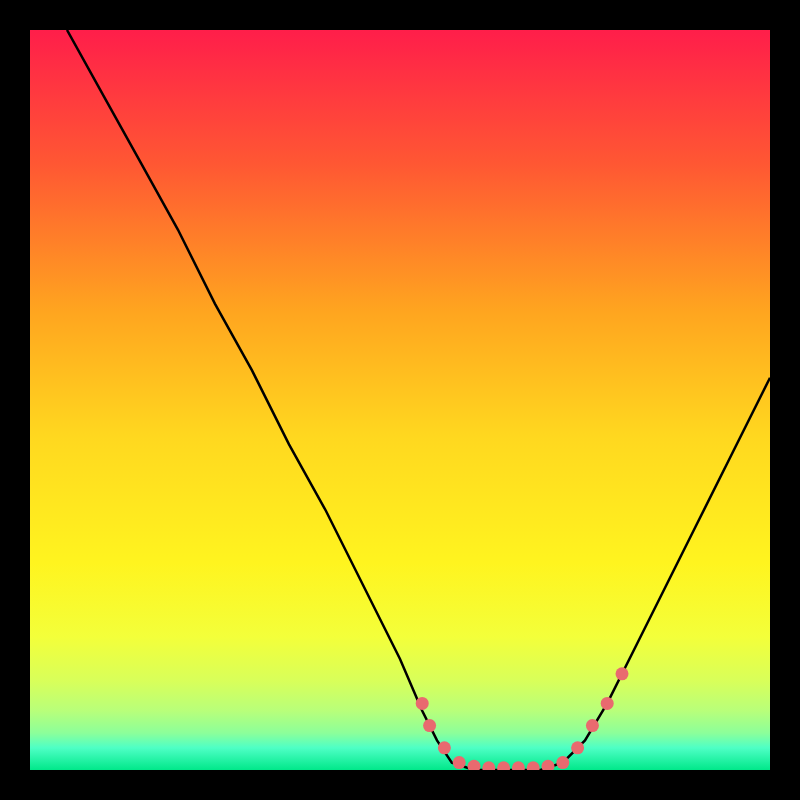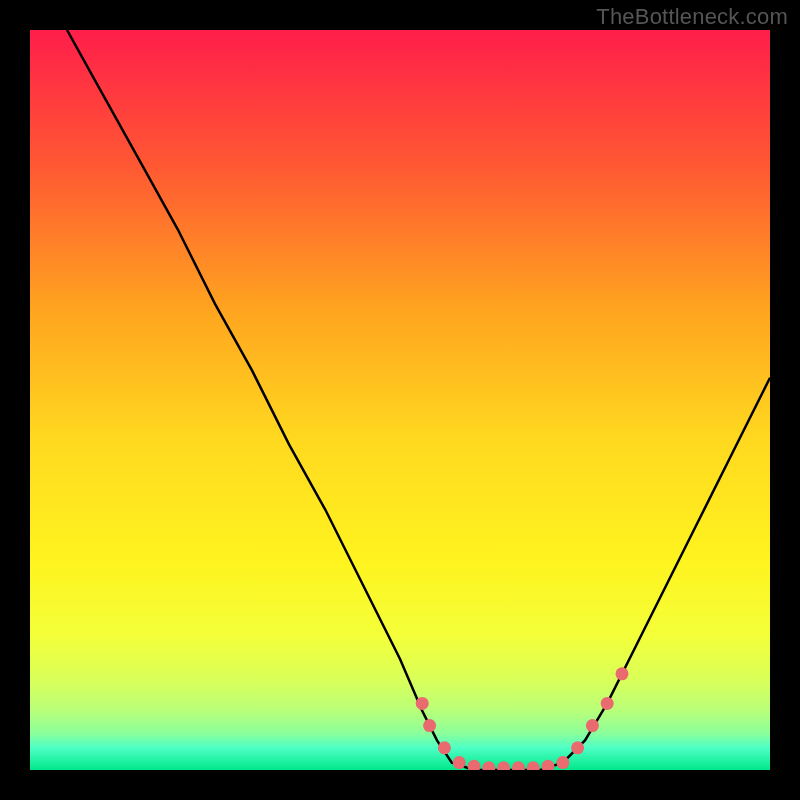--- a/index.html
+++ b/index.html
@@ -35,21 +35,20 @@
     height: 740px;
   }
   svg {
     display: block;
   }
 </style>
 </head>
 <body>
 
 <div class="container">
-  <div class="watermark">TheBottleneck.com</div>
   <div class="plot-area">
     <svg id="chart-svg" width="740" height="740" viewBox="0 0 740 740">
       <defs>
         <linearGradient id="bg-grad" x1="0" y1="0" x2="0" y2="1">
             <stop offset="0%" stop-color="#ff1e4a"></stop>
             <stop offset="18%" stop-color="#ff5733"></stop>
             <stop offset="38%" stop-color="#ffa51f"></stop>
             <stop offset="55%" stop-color="#ffd81f"></stop>
             <stop offset="72%" stop-color="#fff41f"></stop>
             <stop offset="82%" stop-color="#f3ff3a"></stop>

